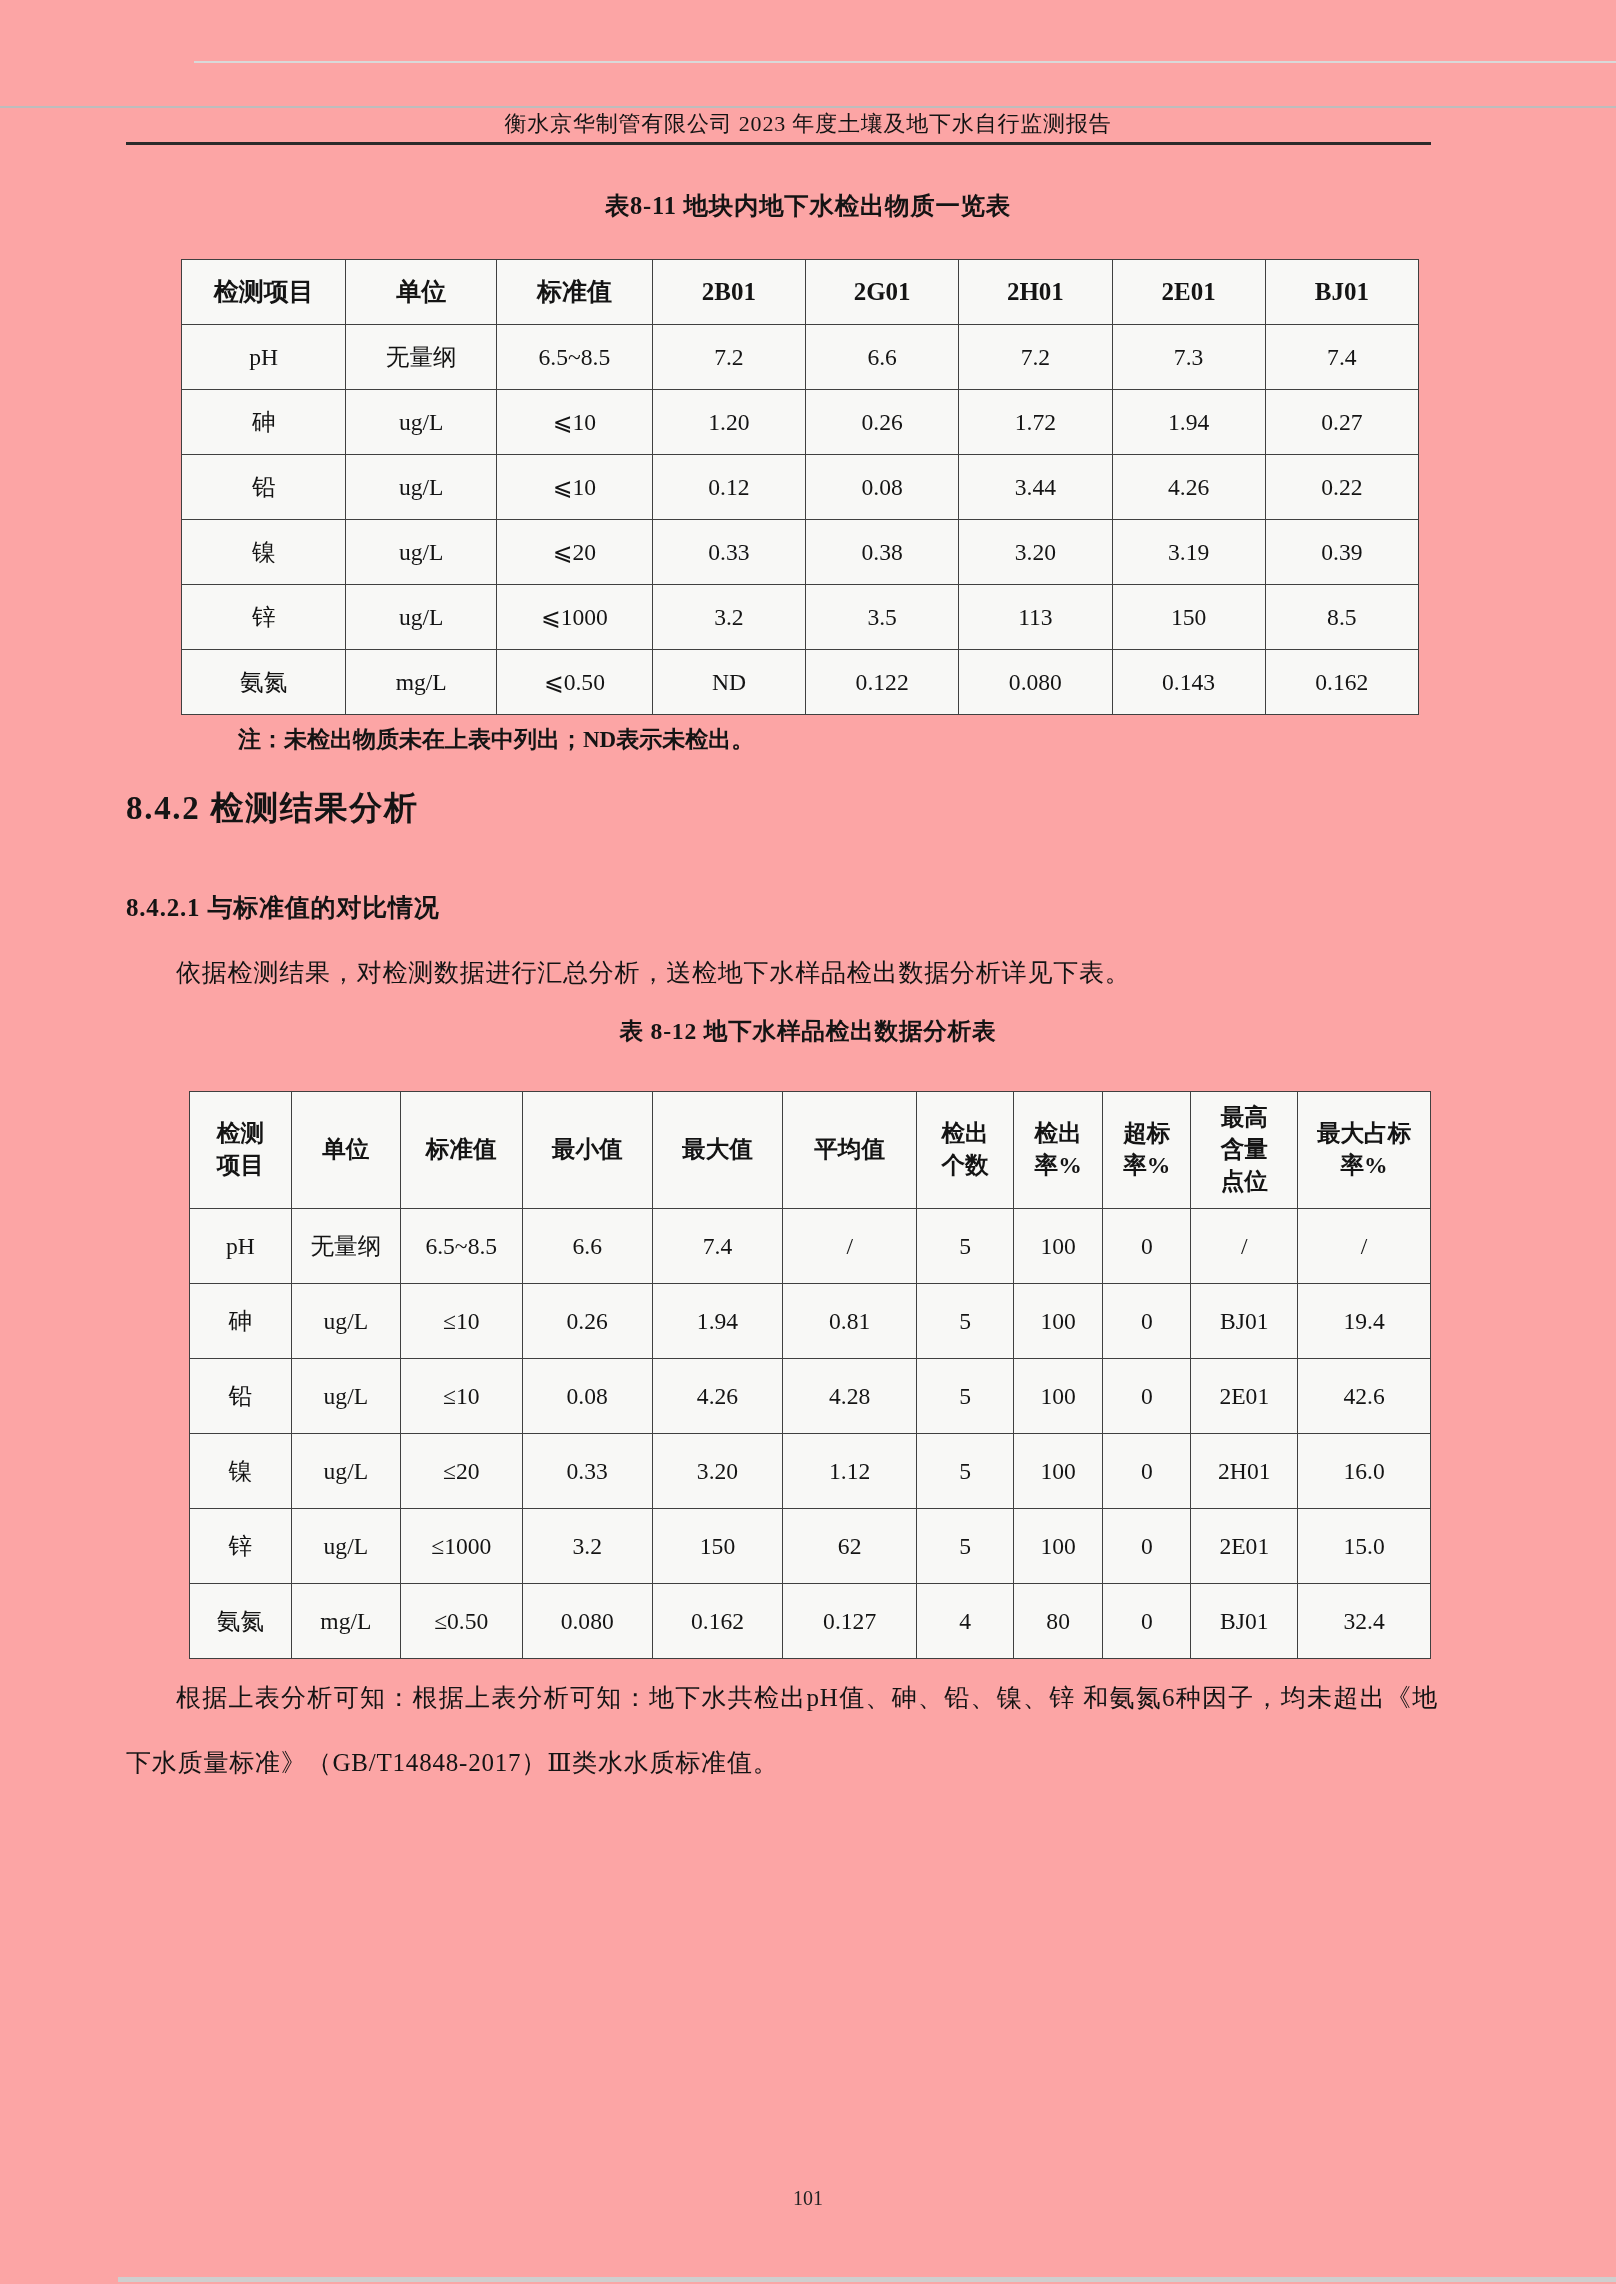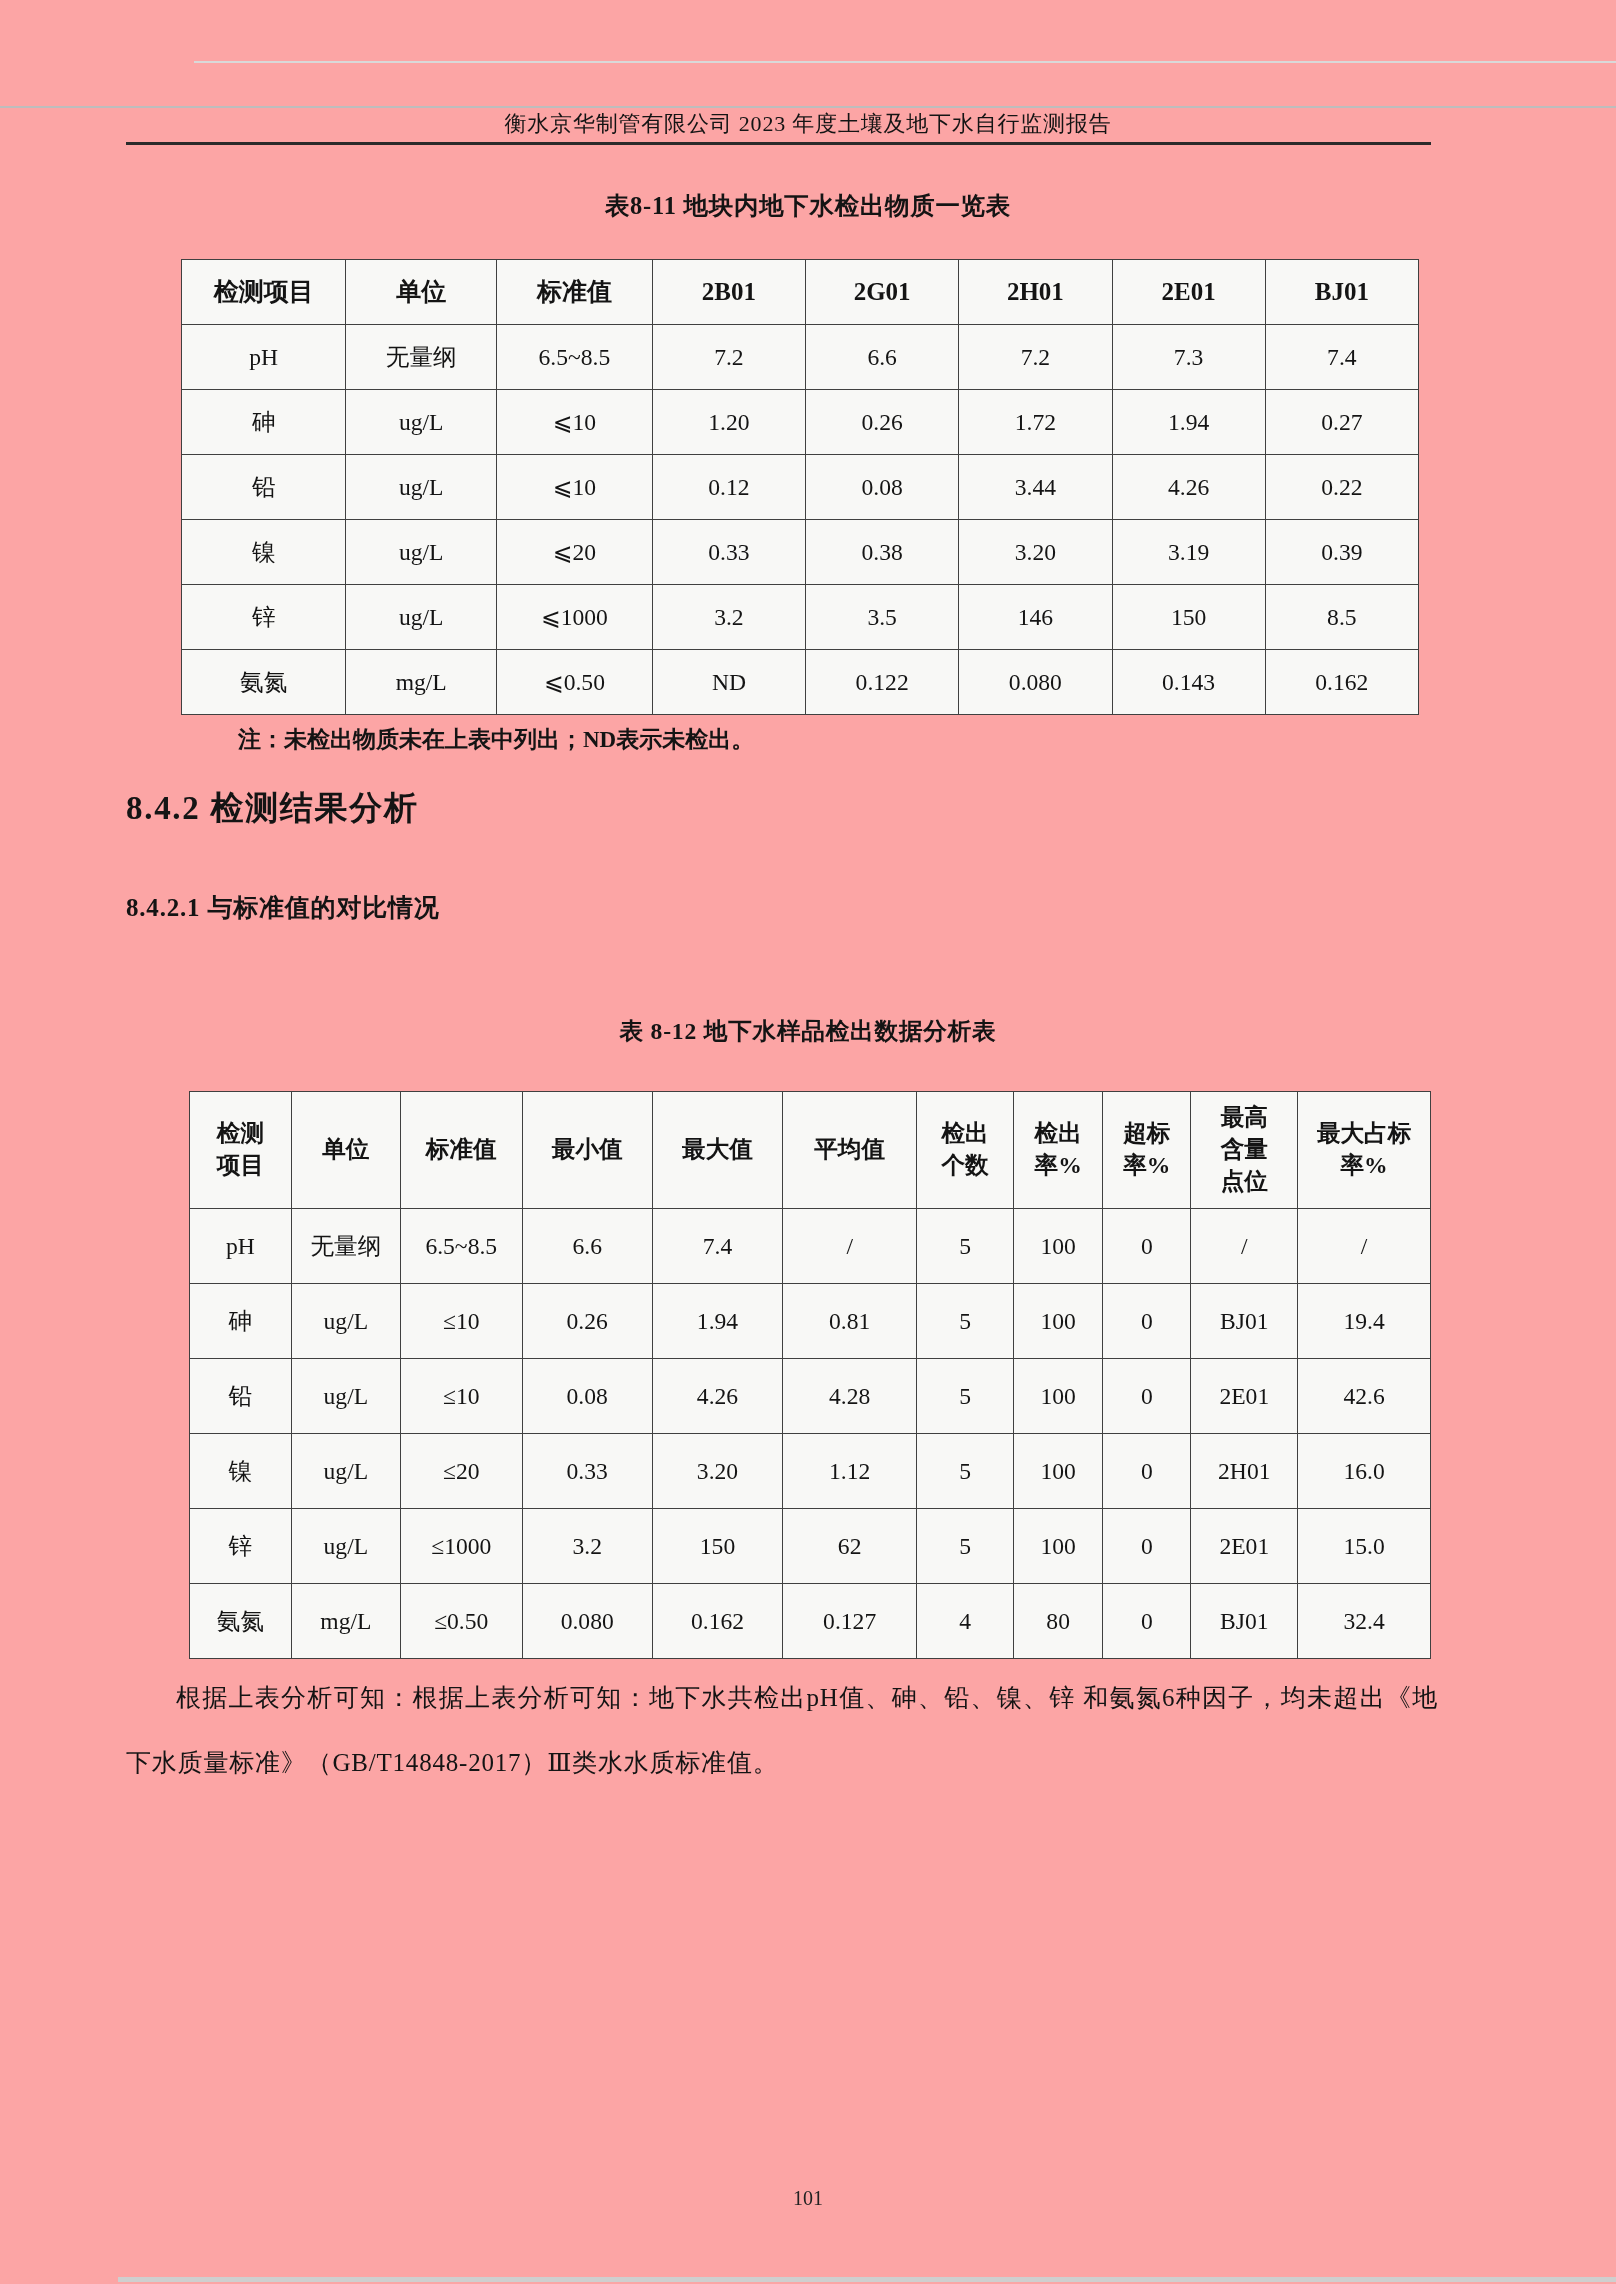--- a/index.html
+++ b/index.html
@@ -157,21 +157,21 @@
           <td>3.20</td>
           <td>3.19</td>
           <td>0.39</td>
         </tr>
         <tr>
           <td>锌</td>
           <td>ug/L</td>
           <td>⩽1000</td>
           <td>3.2</td>
           <td>3.5</td>
-          <td>146</td>
+          <td>113</td>
           <td>150</td>
           <td>8.5</td>
         </tr>
         <tr>
           <td>氨氮</td>
           <td>mg/L</td>
           <td>⩽0.50</td>
           <td>ND</td>
           <td>0.122</td>
           <td>0.080</td>
@@ -180,20 +180,21 @@
         </tr>
       </tbody>
     </table>
 
   <div class="t1-note">注：未检出物质未在上表中列出；ND表示未检出。</div>
 
   <div class="h2">8.4.2  检测结果分析</div>
 
   <div class="h3">8.4.2.1 与标准值的对比情况</div>
 
+  <div class="para">依据检测结果，对检测数据进行汇总分析，送检地下水样品检出数据分析详见下表。</div>
 
   <div class="t2-title">表 8-12  地下水样品检出数据分析表</div>
 
   <table id="t2">
       <colgroup>
         <col style="width: 8.2%;">
         <col style="width: 8.8%;">
         <col style="width: 9.8%;">
         <col style="width: 10.5%;">
         <col style="width: 10.5%;">

